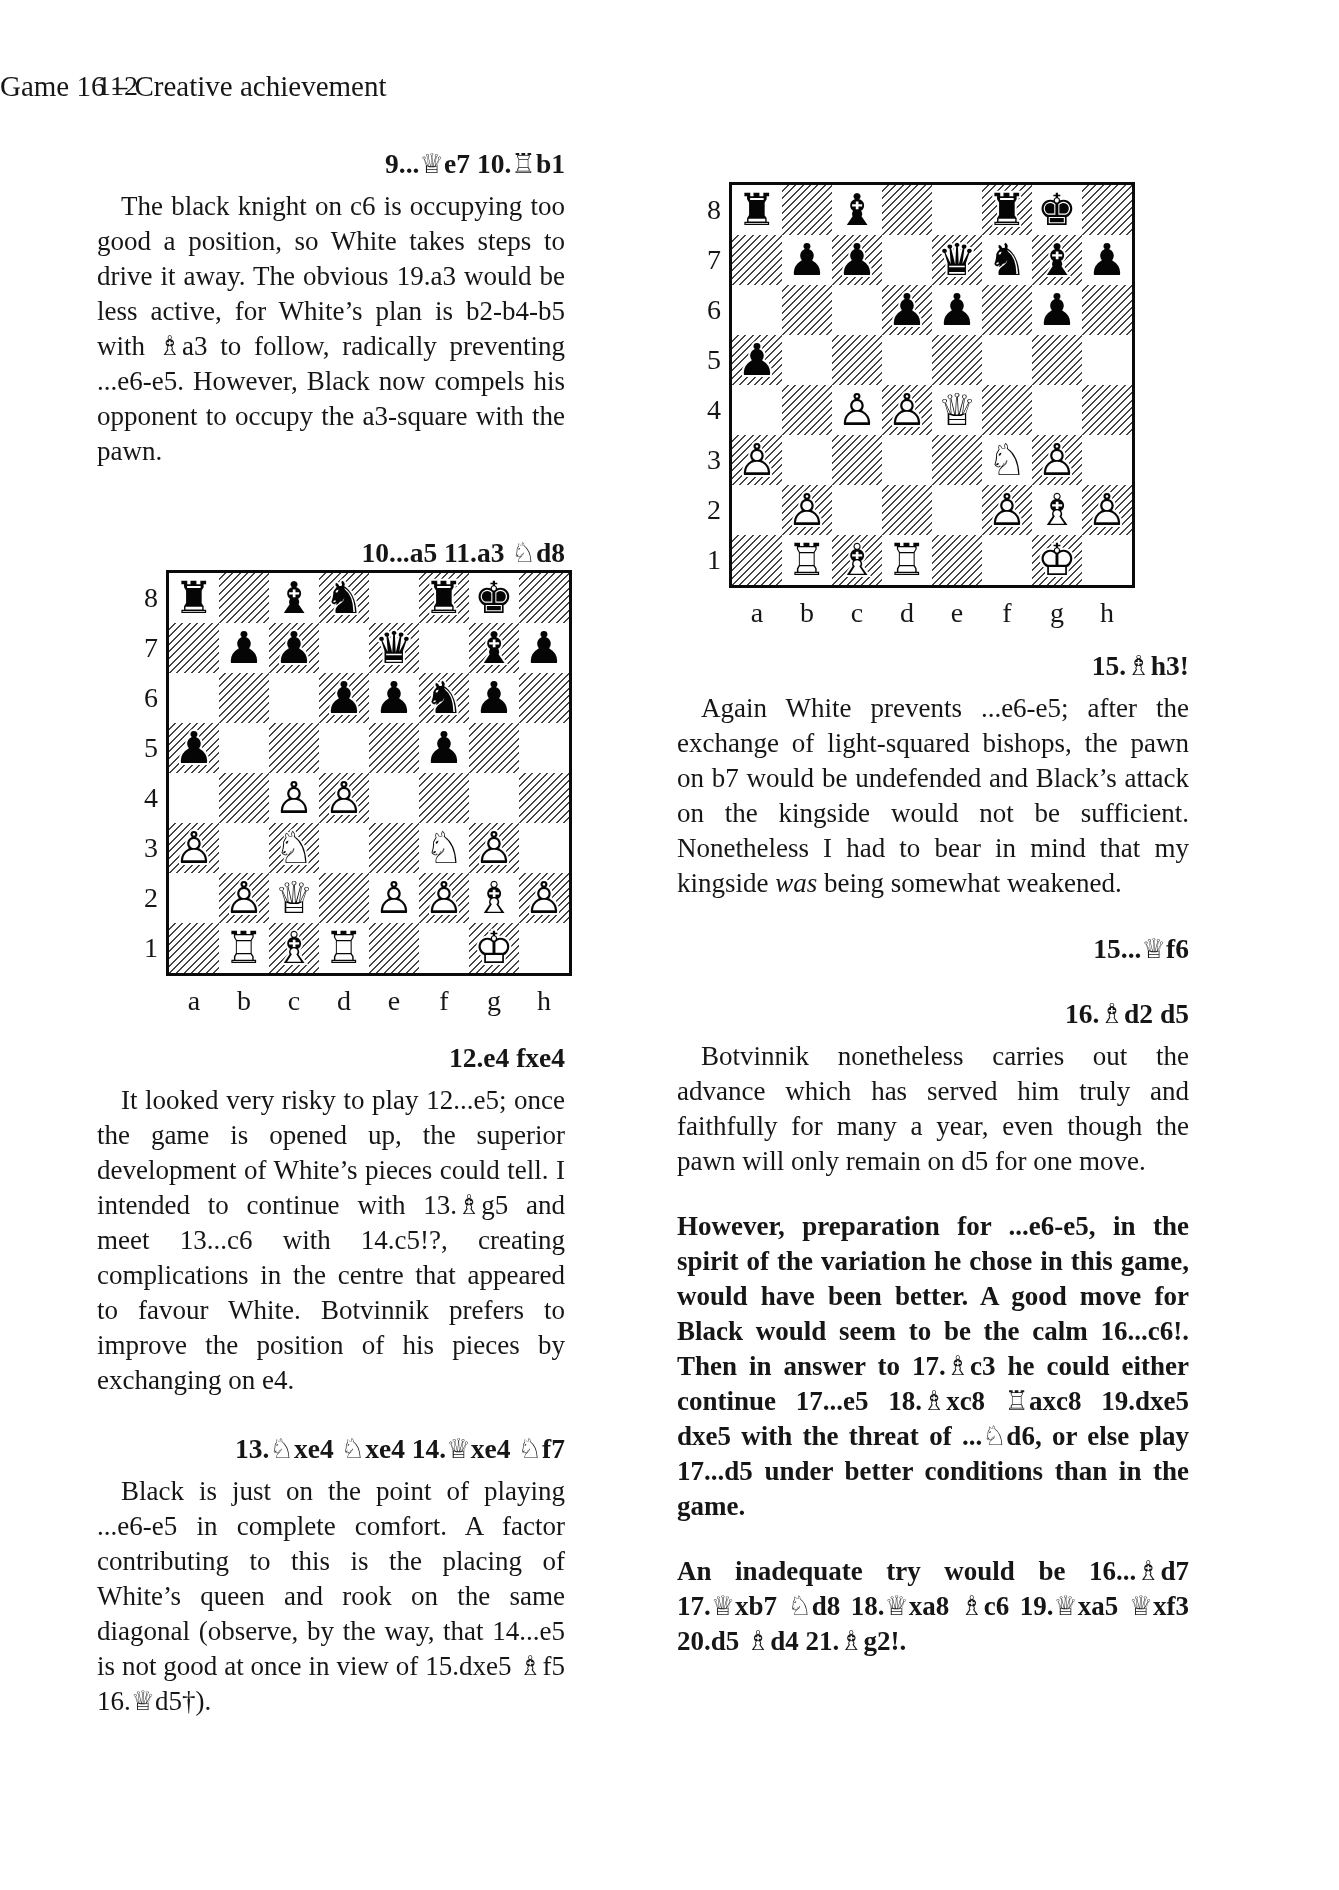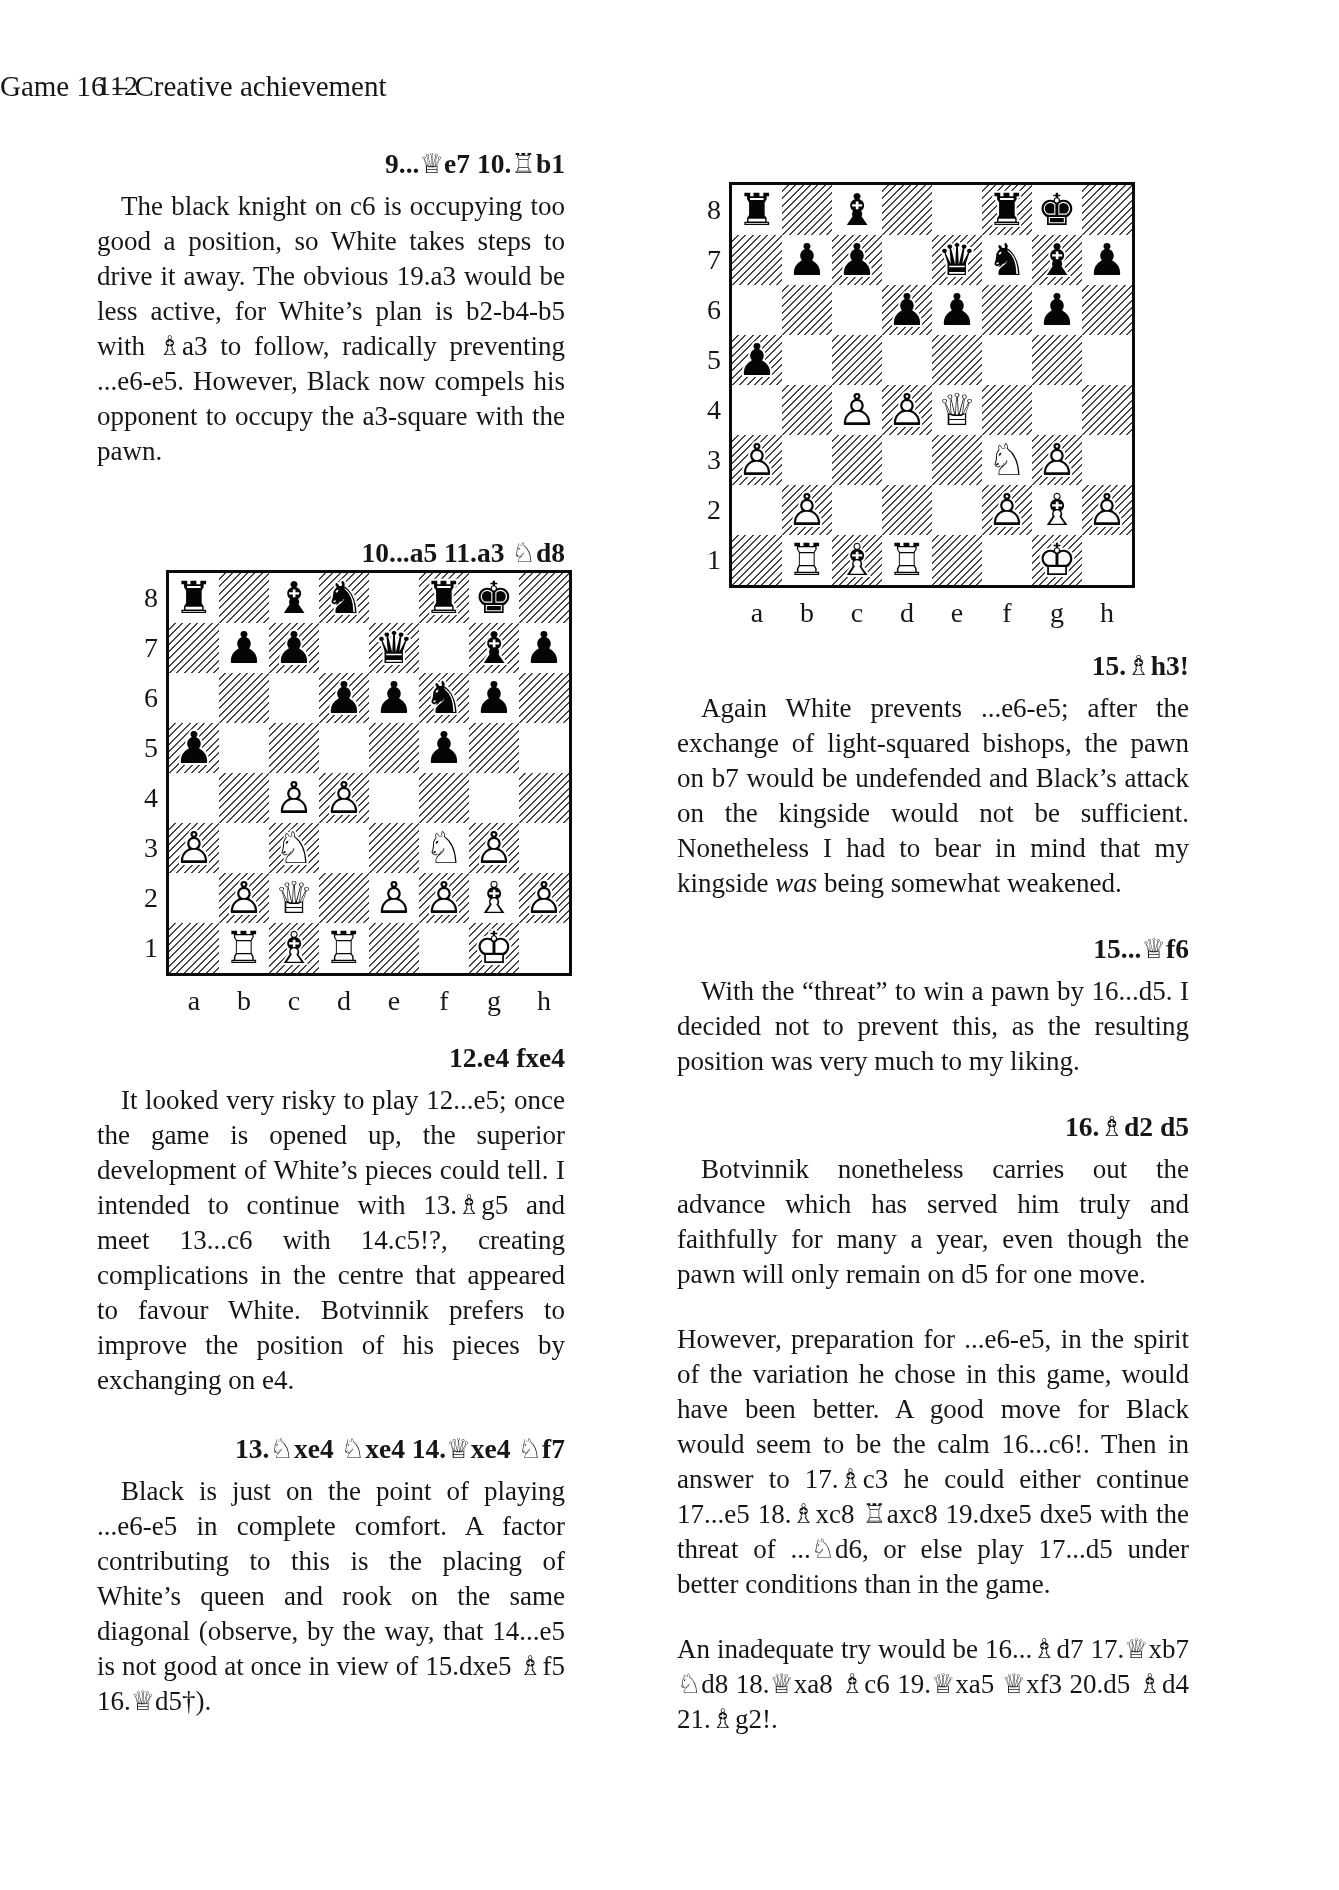--- a/index.html
+++ b/index.html
@@ -15,21 +15,21 @@
   
   .textcol{font-size:27px;line-height:35px;}
   #left-text-1{left:97px;top:146px;width:468px;}
   #left-text-2{left:97px;top:1040px;width:468px;}
   #right-text{left:677px;top:648px;width:512px;}
   .move-heading{font-weight:bold;margin:0;font-size:27.5px;text-align:right;}
   .mt-big{margin-top:66px;}
   .mt-med{margin-top:33px;}
   .mt-sm{margin-top:30px;}
   p.body-para{margin:8px 0 0 0;text-align:justify;text-indent:24px;}
-  p.flush{text-indent:0;margin-top:30px;}
+  p.flush{text-indent:0;margin-top:30px;font-weight:bold;}
   .ital{font-style:italic;}
   
   .diagram{display:flex;align-items:flex-start;}
   #diagram-1{left:132px;top:570px;}
   #diagram-2{left:695px;top:182px;}
   .ranks{display:grid;grid-template-rows:repeat(8,50px);width:34px;margin-top:3px;}
   .rank-label{display:flex;align-items:center;justify-content:flex-end;
     padding-right:8px;font-size:28px;}
   .board-wrap{display:flex;flex-direction:column;}
   .board{
@@ -546,18 +546,17 @@
         <div class="file-label">g</div>
         <div class="file-label">h</div>
       </div>
   </div>
 </div>
 
 <div class="abs textcol" id="right-text">
   <div class="move-heading">15.♗h3!</div>
   <p class="body-para"><span>Again White prevents ...e6-e5; after the exchange of light-squared bishops, the pawn on b7 would be undefended and Black’s attack on the kingside would not be sufficient. Nonetheless I had to bear in mind that my kingside </span><span class="ital">was</span><span> being somewhat weakened.</span></p>
   <div class="move-heading mt-sm">15...♕f6</div>
-  <p class="body-para">With the “threat” to win a pawn by 16...d5. I decided not to prevent this, as the resulting position was very much to my liking.</p>
   <div class="move-heading mt-sm">16.♗d2 d5</div>
   <p class="body-para">Botvinnik nonetheless carries out the advance which has served him truly and faithfully for many a year, even though the pawn will only remain on d5 for one move.</p>
   <p class="body-para flush">However, preparation for ...e6-e5, in the spirit of the variation he chose in this game, would have been better. A good move for Black would seem to be the calm 16...c6!. Then in answer to 17.♗c3 he could either continue 17...e5 18.♗xc8 ♖axc8 19.dxe5 dxe5 with the threat of ...♘d6, or else play 17...d5 under better conditions than in the game.</p>
   <p class="body-para flush">An inadequate try would be 16...♗d7 17.♕xb7 ♘d8 18.♕xa8 ♗c6 19.♕xa5 ♕xf3 20.d5 ♗d4 21.♗g2!.</p>
 </div>
 
 </body></html>

